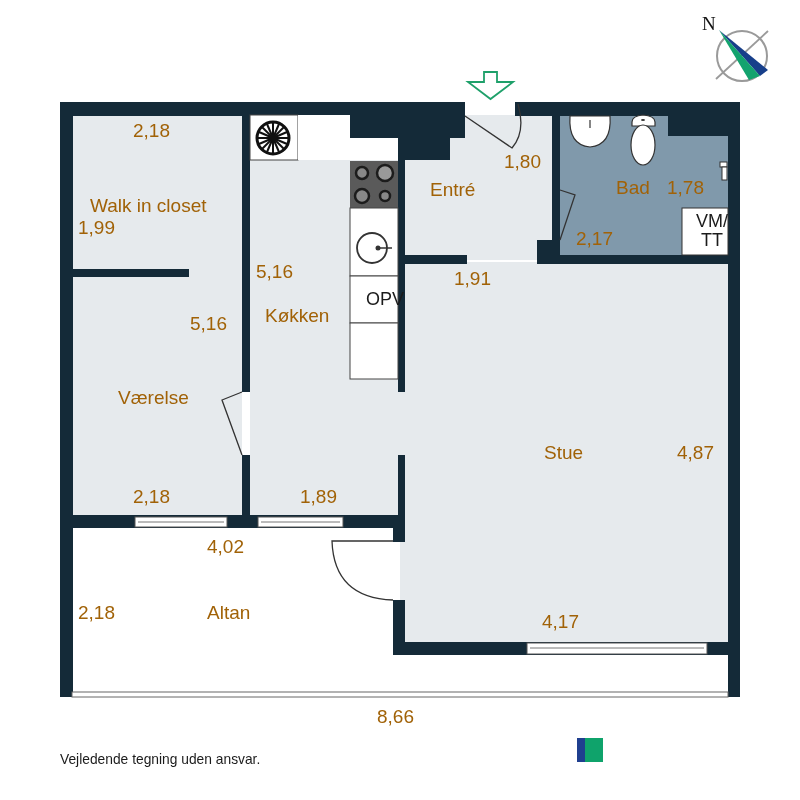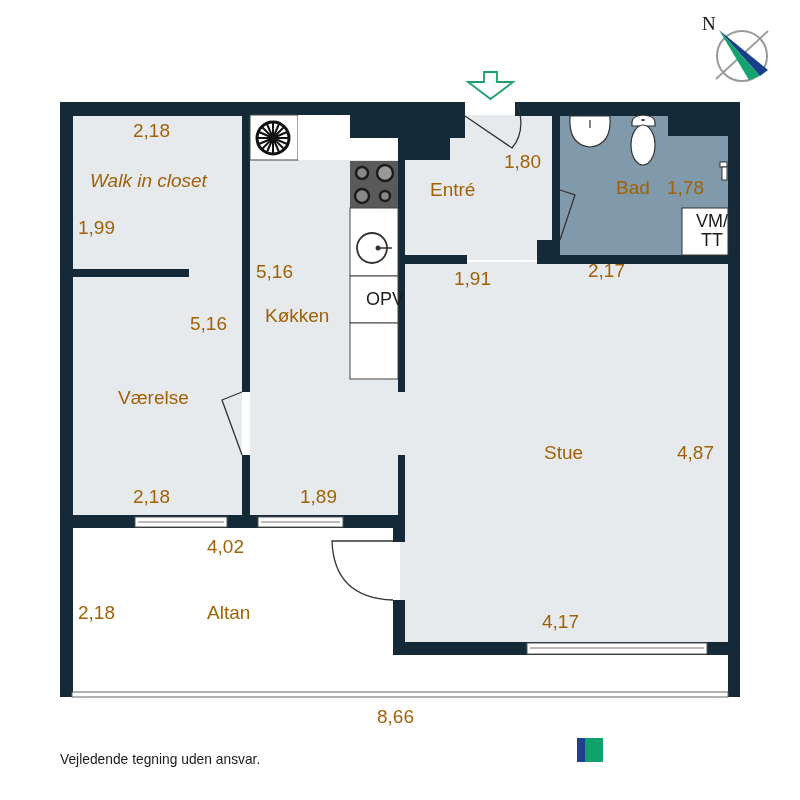--- a/index.html
+++ b/index.html
@@ -143,39 +143,39 @@
     <circle cx="742" cy="56" r="25" fill="none" stroke="#9a9a9a" stroke-width="2"></circle>
     <line x1="716" y1="79" x2="768" y2="31" stroke="#9a9a9a" stroke-width="1.8"></line>
     <polygon points="719,30 768,70 760,76" fill="#173f8a"></polygon>
     <polygon points="719,30 760,76 749,80" fill="#13a36e"></polygon>
   </g>
 </svg>
 
 <span class="compass-n">N</span>
 
 <span class="lbl" style="left:133px;top:121px;">2,18</span>
-<span class="lbl" style="left:90px;top:171px;font-style:italic;">Walk in closet</span>
+<span class="lbl" style="left:90px;top:196px;">Walk in closet</span>
 <span class="lbl" style="left:78px;top:218px;">1,99</span>
 
 <span class="lbl" style="left:190px;top:314px;">5,16</span>
 <span class="lbl" style="left:118px;top:388px;">Værelse</span>
 <span class="lbl" style="left:133px;top:487px;">2,18</span>
 
 <span class="lbl" style="left:256px;top:262px;">5,16</span>
 <span class="lbl" style="left:265px;top:306px;">Køkken</span>
 <span class="lbl" style="left:300px;top:487px;">1,89</span>
 <span class="fixture-lbl" style="left:351px;top:290px;width:68px;">OPV</span>
 
 <span class="lbl" style="left:504px;top:152px;">1,80</span>
 <span class="lbl" style="left:430px;top:180px;">Entré</span>
 <span class="lbl" style="left:454px;top:229px;margin-top:40px;">1,91</span>
 
 <span class="lbl" style="left:616px;top:178px;">Bad</span>
 <span class="lbl" style="left:667px;top:178px;">1,78</span>
-<span class="lbl" style="left:588px;top:229px;margin-top:32px;">2,17</span>
+<span class="lbl" style="left:576px;top:229px;">2,17</span>
 <span class="fixture-lbl" style="left:683px;top:212px;width:58px;"><span>VM/</span><br><span>TT</span></span>
 
 <span class="lbl" style="left:544px;top:443px;">Stue</span>
 <span class="lbl" style="left:677px;top:443px;">4,87</span>
 <span class="lbl" style="left:542px;top:612px;">4,17</span>
 
 <span class="lbl" style="left:207px;top:537px;">4,02</span>
 <span class="lbl" style="left:78px;top:603px;">2,18</span>
 <span class="lbl" style="left:207px;top:603px;">Altan</span>
 

